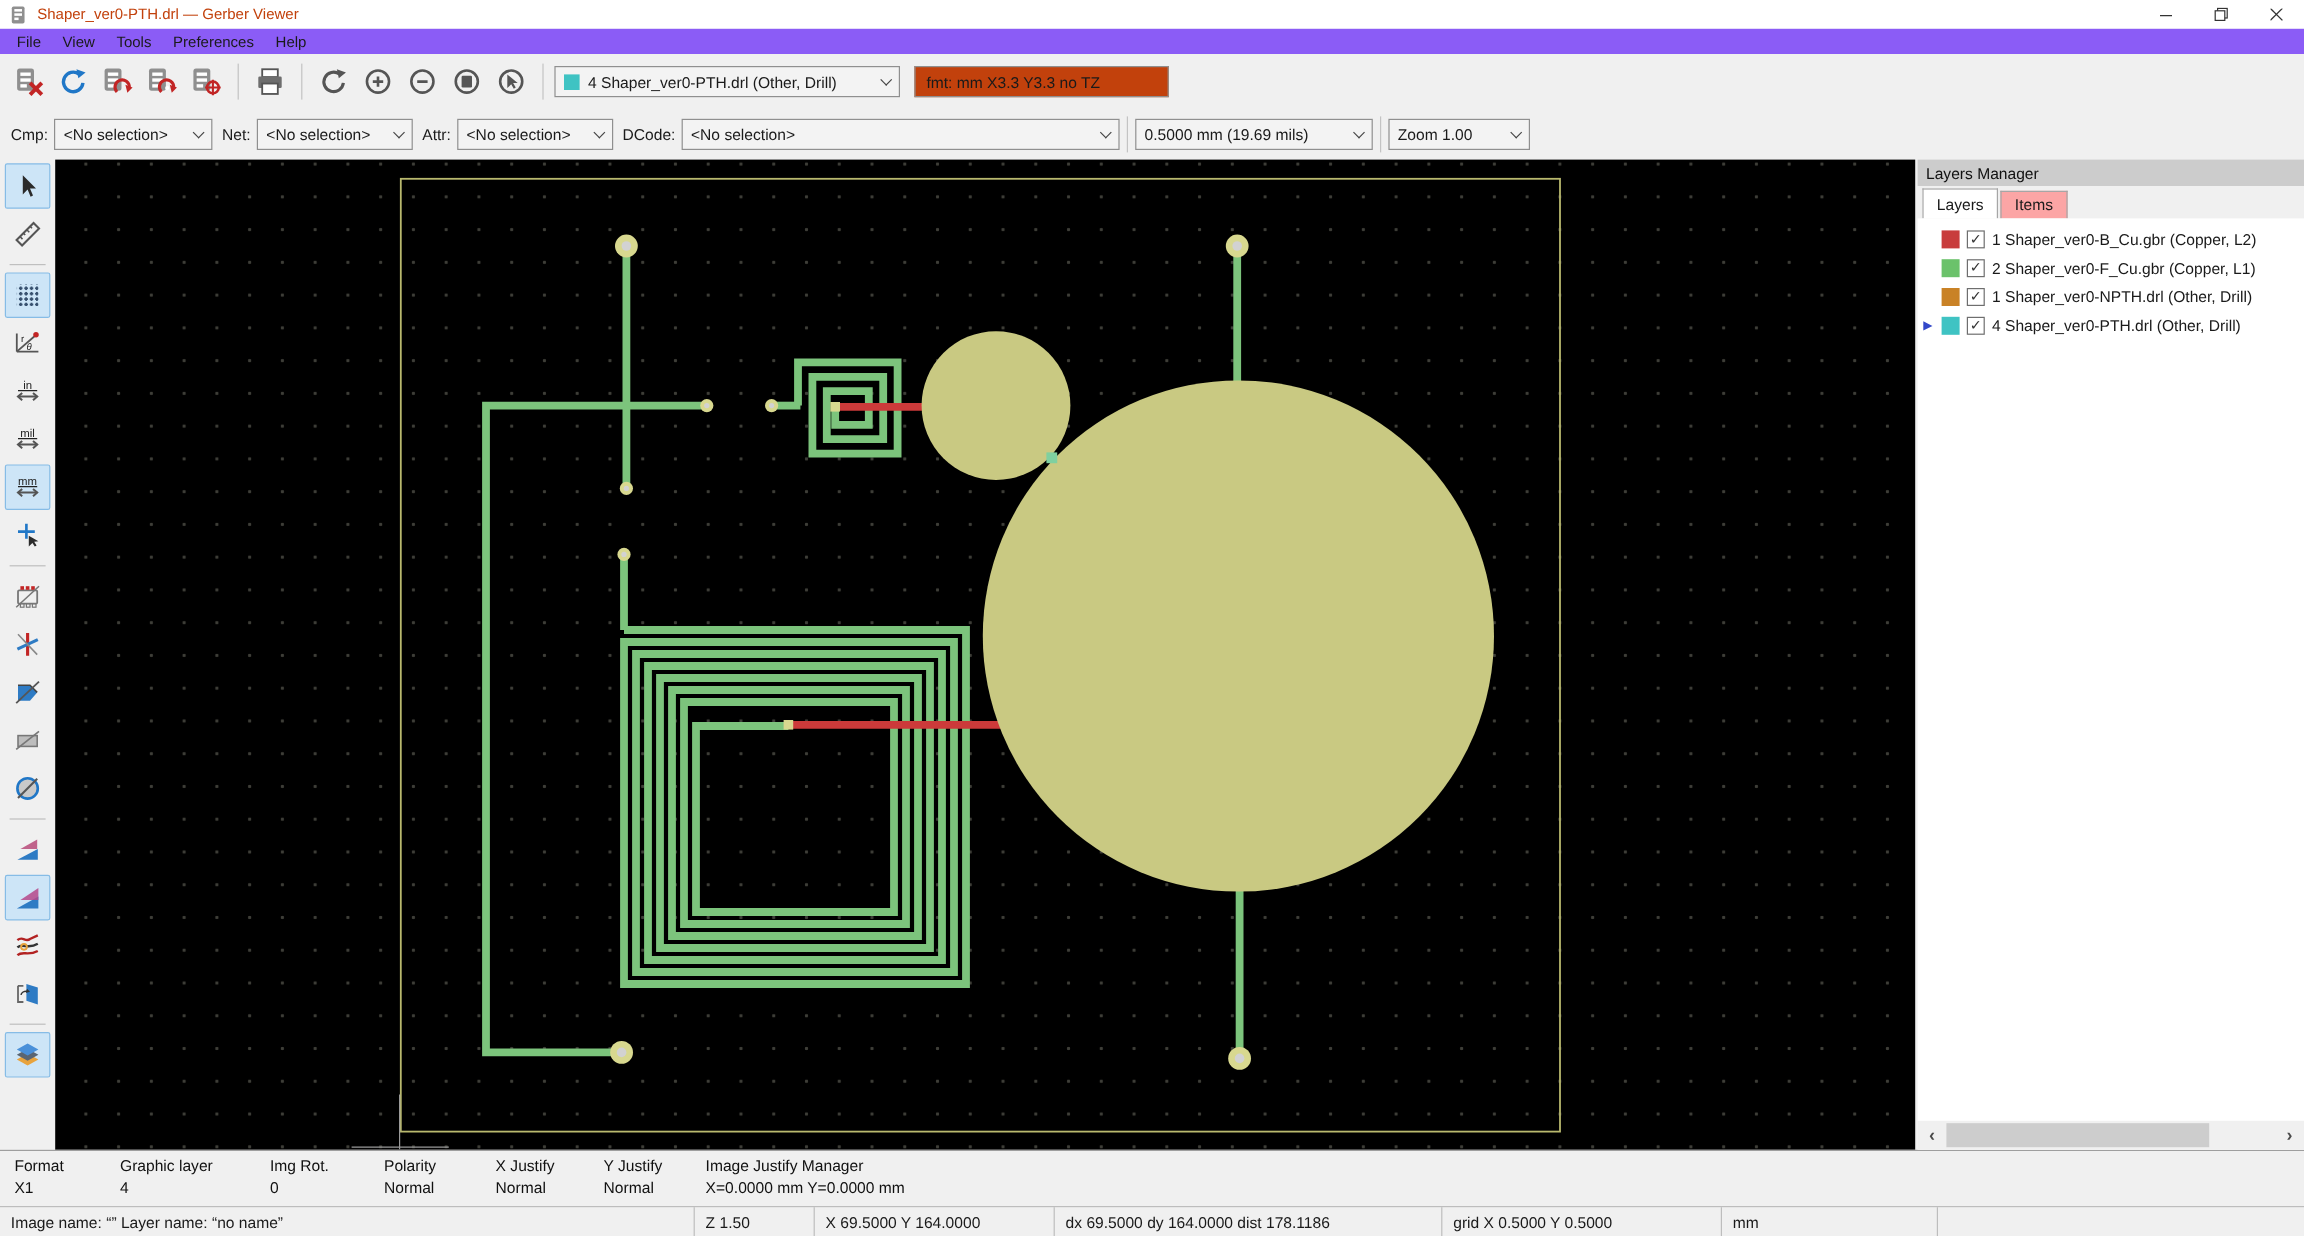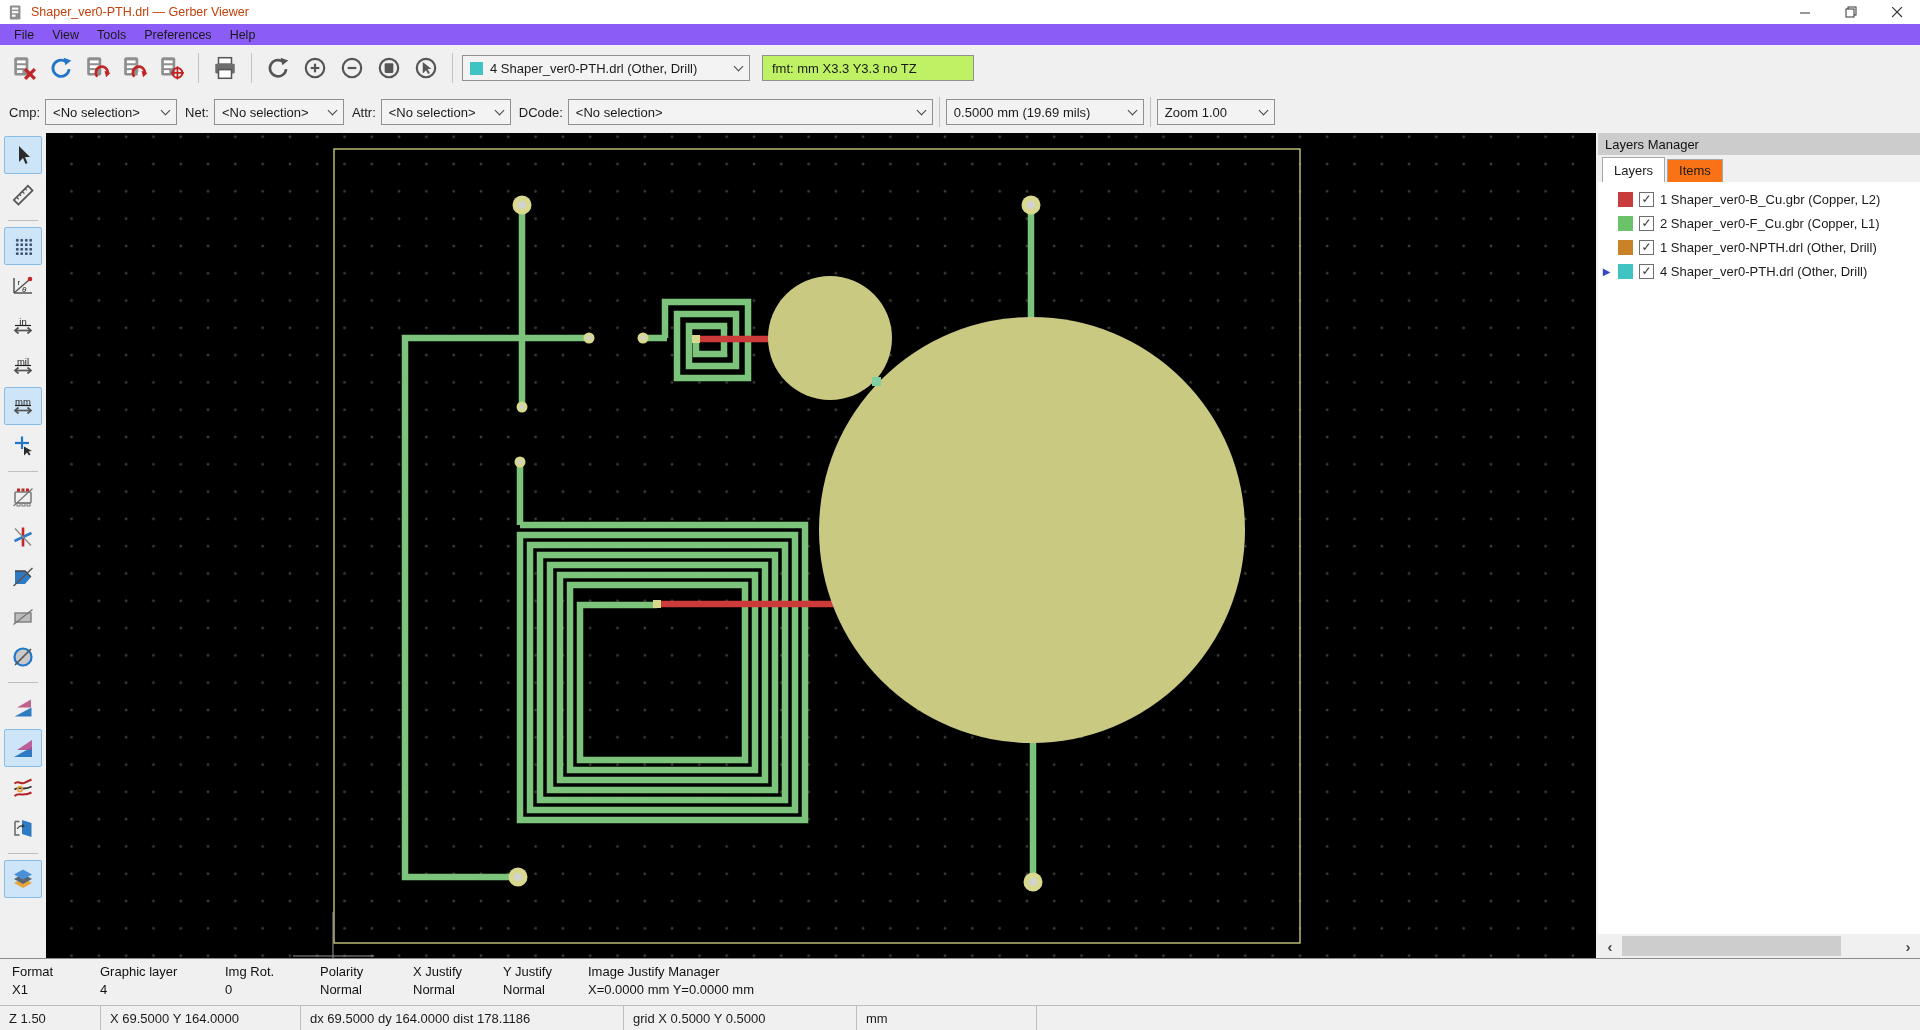--- a/index.html
+++ b/index.html
@@ -17,21 +17,21 @@
   .menubar { height:21px; background:#8b5cf6; display:flex; align-items:center; padding-left:5px; }
   .menu-item { padding:2px 9px; font-size:12.5px; }
 
   
   .toolbar { height:46px; background:#f0f0f0; display:flex; align-items:center; padding:0 7px; gap:3px; }
   .tb-btn { width:34px; height:34px; display:flex; align-items:center; justify-content:center; border-radius:2px; flex:none; }
   .tb-sep { width:1px; height:30px; background:#c3c3c3; margin:0 6px; flex:none; }
   .combo { height:26px; background:#f3f3f3; border:1px solid #8f8f8f; display:flex; align-items:center; padding:0 7px; gap:7px; font-size:13px; flex:none; }
   .combo .chev { width:7px; height:7px; border-right:1.5px solid #444; border-bottom:1.5px solid #444; transform:rotate(45deg); margin-left:auto; margin-top:-3px; flex:none; }
   .swatch16 { width:13px; height:13px; flex:none; }
-  .txtfield { height:26px; border:1px solid #8f8f8f; background:#bef264; display:flex; align-items:center; padding:0 9px; font-size:13px; flex:none; }
+  .txtfield { height:26px; border:1px solid #8f8f8f; background:#c2410c; display:flex; align-items:center; padding:0 9px; font-size:13px; flex:none; }
 
   .filterbar { height:42px; background:#f0f0f0; display:flex; align-items:center; padding:0 9px; }
   .fb-label { margin:0 5px 0 8px; font-size:13px; }
   .fb-label:first-child { margin-left:0; }
 
   
   .main { display:flex; height:825px; }
 
   .left-toolbar { width:46px; background:#f0f0f0; display:flex; flex-direction:column; align-items:center; padding-top:3px; gap:2px; flex:none; }
   .lt-btn { width:38px; height:38px; display:flex; align-items:center; justify-content:center; border:1px solid transparent; border-radius:2px; flex:none; }
@@ -40,21 +40,21 @@
   .icon-grid { width:18px; height:18px; background-image:radial-gradient(#37506e 1.2px, transparent 1.6px); background-size:4.5px 4.5px; background-position:1px 1px; }
 
   .canvas { position:relative; width:1550px; height:825px; background-color:#000;
             background-image:radial-gradient(circle, #3e3e38 1.1px, transparent 1.7px);
             background-size:27.3px 27.3px; background-position:11.9px 17.4px; flex:none; }
   .canvas svg.art { position:absolute; inset:0; }
 
   .right-panel { width:324px; background:#f0f0f0; display:flex; flex-direction:column; padding-left:2px; flex:none; }
   .panel-caption { height:22px; background:#cccccc; display:flex; align-items:center; padding-left:7px; font-size:13px; color:#111; }
   .panel-tabs { height:27px; display:flex; align-items:flex-end; padding-left:4px; gap:2px; background:#f0f0f0;text-align:right; }
-  .tab { padding:3px 11px 4px 11px; border:1px solid #a6a6a6; border-bottom:none; background:#f97316; font-size:13px; }
+  .tab { padding:3px 11px 4px 11px; border:1px solid #a6a6a6; border-bottom:none; background:#fca5a5; font-size:13px; }
   .tab.active { background:#ffffff; padding-top:5px; }
   .layer-list { flex:1; background:#ffffff; padding-top:5px; display:flex; flex-direction:column; }
   .layer-row { height:24px; display:flex; align-items:center; padding-left:3px; gap:6px; }
   .cur-arrow { width:11px; font-size:10px; color:#3348c9; text-align:center; flex:none; }
   .swatch { width:15px; height:15px; flex:none; }
   .checkbox { width:15px; height:15px; background:#fff; border:1px solid #6e6e6e; display:flex; align-items:center; justify-content:center; font-size:12px; color:#333; flex:none; }
   .layer-label { font-size:13px; white-space:nowrap; }
   .hscroll { height:24px; background:#f0f0f0; display:flex; align-items:stretch; margin-top:auto; }
   .sbtn { width:24px; display:flex; align-items:center; justify-content:center; color:#4a4a4a; font-size:15px; font-weight:bold; }
   .strack { flex:1; position:relative; }
@@ -508,19 +508,20 @@
     <span class="lab">Y Justify</span>
     <span class="val">Normal</span>
   </div>
   <div class="info-col">
     <span class="lab">Image Justify Manager</span>
     <span class="val">X=0.0000 mm Y=0.0000 mm</span>
   </div>
 </div>
 
 <div class="statusbar">
+  <div class="status-cell" style="width:578px">Image name: “”  Layer name: “no name”</div>
   <div class="status-cell" style="width:100px">Z 1.50</div>
   <div class="status-cell" style="width:200px">X 69.5000  Y 164.0000</div>
   <div class="status-cell" style="width:323px">dx 69.5000  dy 164.0000  dist 178.1186</div>
   <div class="status-cell" style="width:233px">grid X 0.5000  Y 0.5000</div>
   <div class="status-cell" style="width:180px">mm</div>
   <div class="status-cell" style="flex:1"></div>
 </div>
 
 </body></html>

